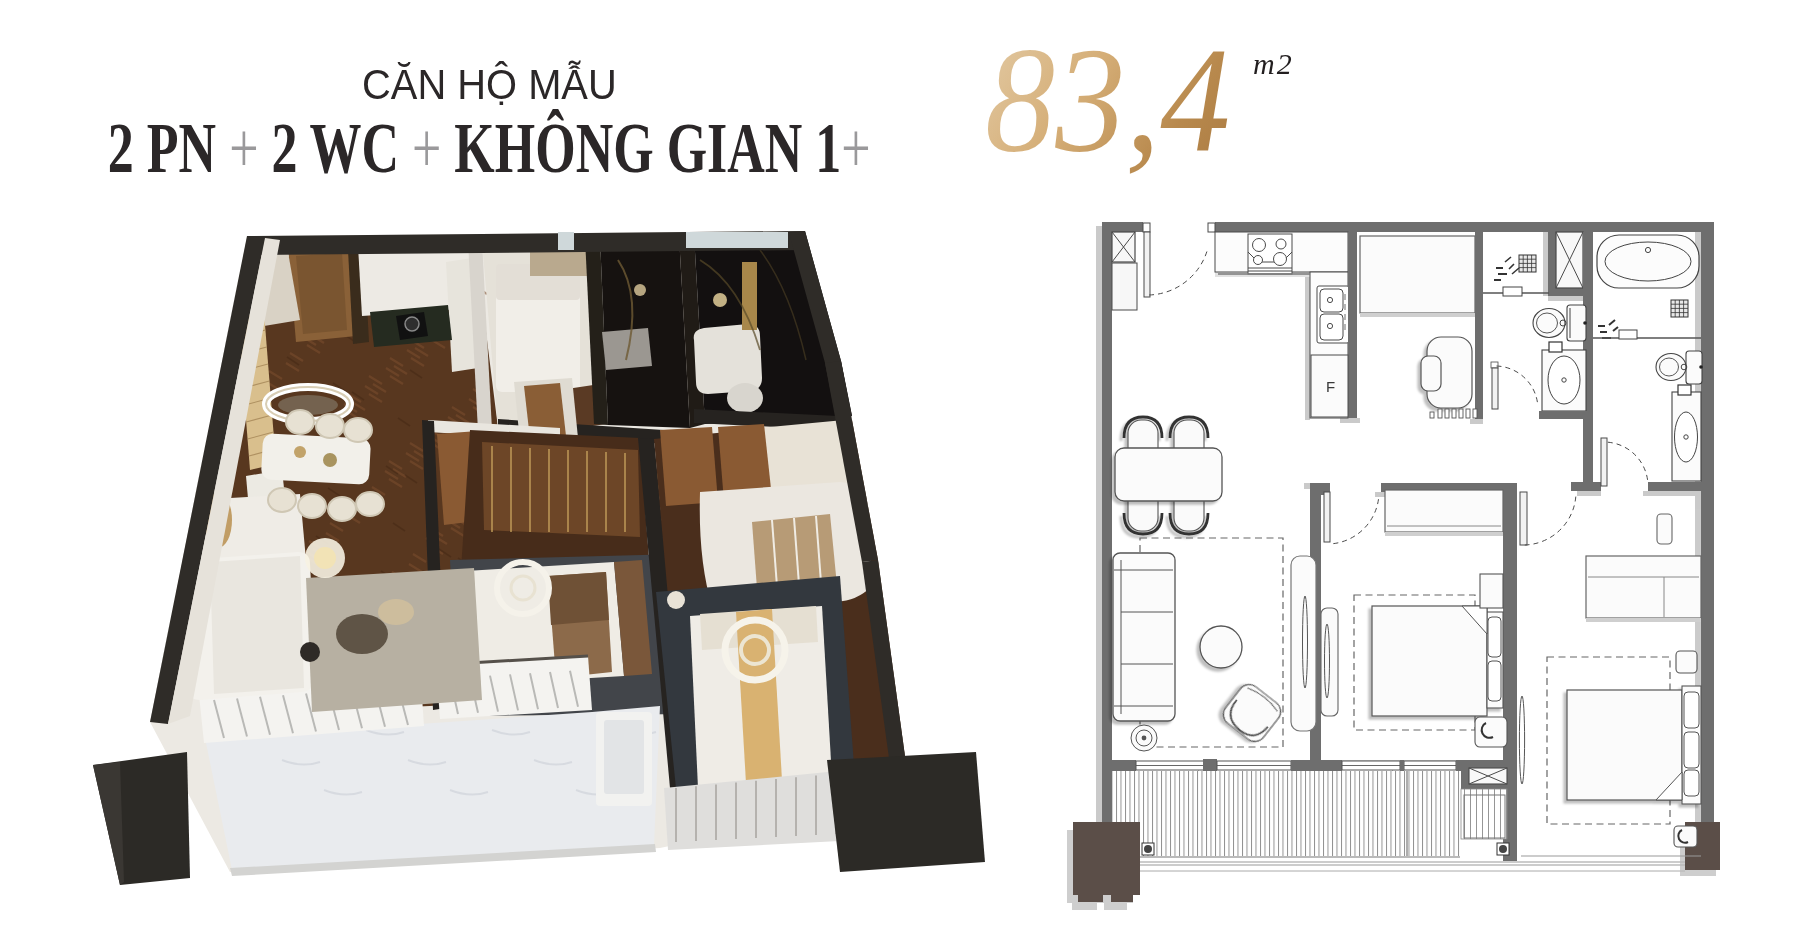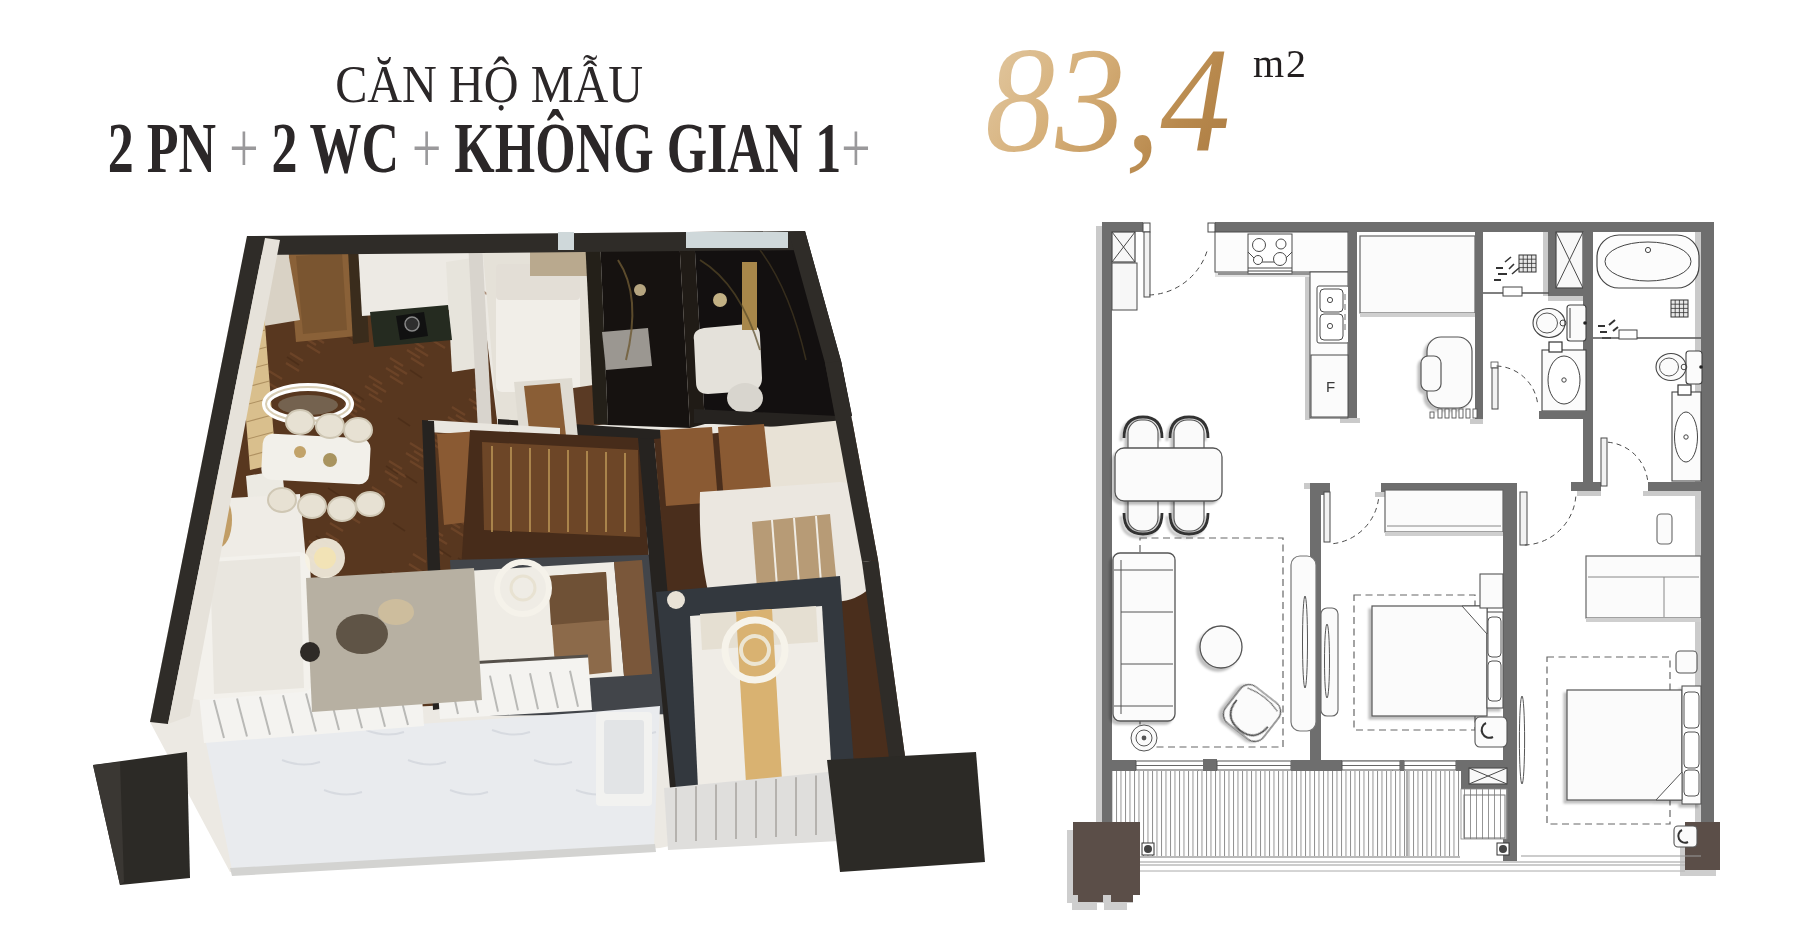--- a/index.html
+++ b/index.html
@@ -1,23 +1,23 @@
 <!DOCTYPE html>
 <html><head>
 <meta charset="utf-8">
 <style>
   html,body{margin:0;padding:0;background:#ffffff;}
   body{width:1794px;height:950px;position:relative;overflow:hidden;font-family:"Liberation Sans",sans-serif;}
-  .t1{position:absolute;left:0;top:58px;width:978px;text-align:center;font-family:Liberation Serif, serif;font-size:52px;line-height:53px;color:#2b2728;}
+  .t1{position:absolute;left:0;top:58px;width:978px;text-align:center;font-family:Liberation Sans, sans-serif;font-size:43px;line-height:53px;color:#2b2728;}
   .t1 span{display:inline-block;transform:scaleX(0.927);transform-origin:center;}
   .t2{position:absolute;left:-111px;top:112px;width:1200px;text-align:center;font-family:"Liberation Serif",serif;font-weight:bold;font-size:72px;line-height:72px;color:#2b2728;}
   .t2>span{display:inline-block;transform:scaleX(0.722);transform-origin:center;white-space:nowrap;}
   .plus{color:#9a999b;font-weight:normal;}
   .gold{position:absolute;left:985px;top:25px;font-family:"Liberation Serif",serif;font-style:italic;font-size:151px;line-height:151px;background:linear-gradient(125deg,#e3cba6 0%,#d5ae77 40%,#b8894d 75%,#ab7b42 100%);-webkit-background-clip:text;background-clip:text;color:transparent;transform:scaleX(0.929);transform-origin:left center;}
-  .m2{position:absolute;left:1253px;top:43px;font-family:"Liberation Serif",serif;font-size:40px;line-height:42px;color:#221e1f;letter-spacing:2px;}
+  .m2{position:absolute;left:1253px;top:43px;font-family:"Liberation Serif",serif;font-size:30px;line-height:42px;color:#221e1f;letter-spacing:2px;font-style:italic;}
 </style>
 </head>
 <body>
 
 <div class="t1"><span>CĂN HỘ MẪU</span></div>
 
 <div class="t2"><span>2 PN <span class="plus">+</span> 2 WC <span class="plus">+</span> KHÔNG GIAN 1<span class="plus">+</span></span></div>
 
 <div class="gold">83,4</div>
 

